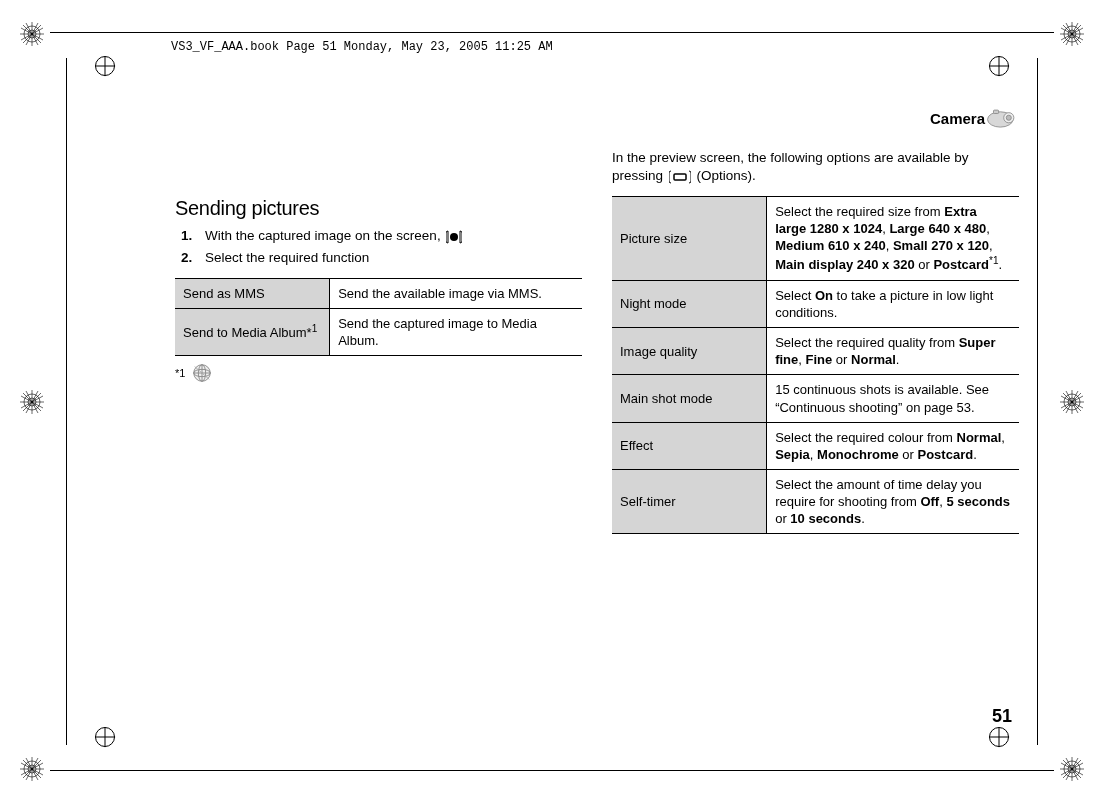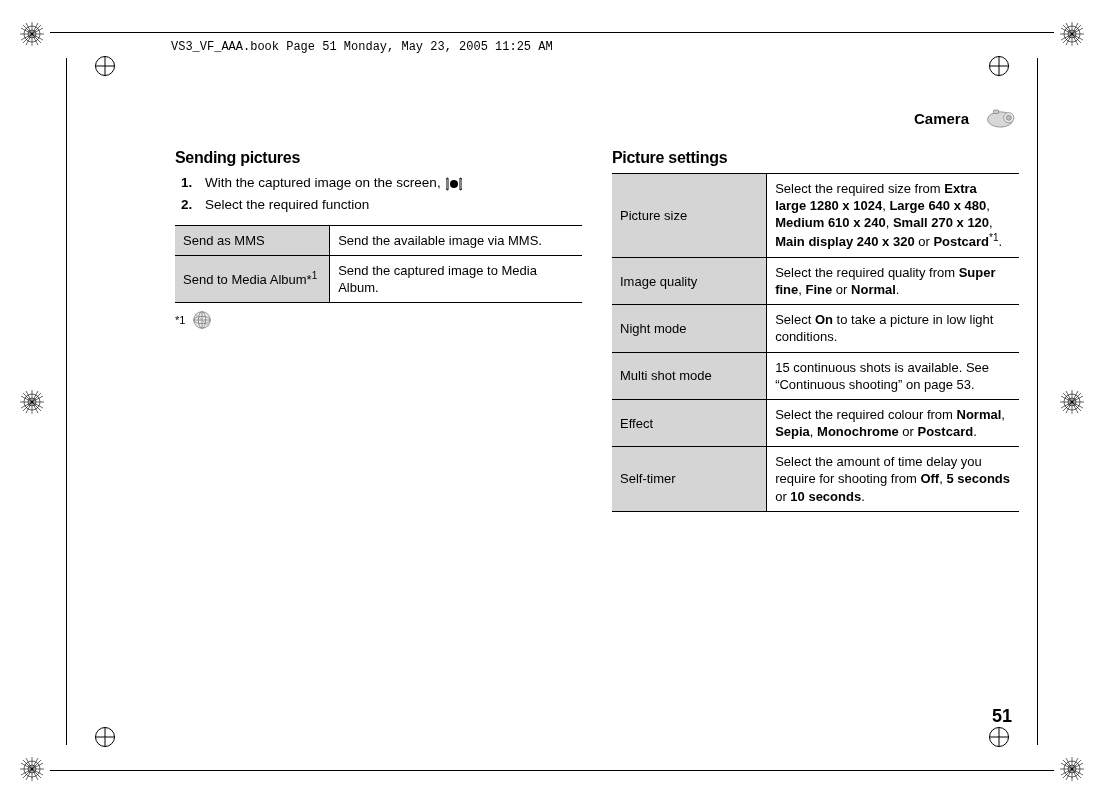--- a/index.html
+++ b/index.html
@@ -68,45 +68,46 @@
       position: absolute;
       top: 105px;
       left: 175px;
       right: 85px;
       bottom: 70px;
     }
     .page-header {
       display: flex;
       justify-content: flex-end;
       align-items: center;
-      gap: 16px;
+      gap: 0;
       margin-bottom: 18px;
     }
     .page-header .title {
       font-weight: bold;
       font-size: 15px;
     }
     .camera-icon {
       width: 34px;
       height: 26px;
       display: inline-block;
     }
     .columns {
       display: flex;
       gap: 30px;
     }
     .col {
       width: 50%;
     }
     h2 {
-      font-size: 16px;
-      font-weight: bold;
+      font-size: 20px;
+      font-weight: normal;
       margin-bottom: 6px;
       font-family: Arial, sans-serif;
       letter-spacing: -0.3px;
+      margin-top: 48px;
     }
     .intro {
       font-size: 13.5px;
       line-height: 1.35;
       margin-bottom: 10px;
       font-family: Arial, sans-serif;
     }
     .steps {
       list-style: none;
       margin-left: 6px;
@@ -346,38 +347,44 @@
             <line x1="3" y1="12" x2="21" y2="12"></line>
             <line x1="12" y1="3" x2="12" y2="21"></line>
             <path d="M4 5 L20 19" stroke="#aaa"></path>
           </g>
             </svg>
         </span>
       </div>
     </div>
 
     <div class="col">
-      <h2>Picture settings</h2>
+      <p class="intro">
+        <span>In the preview screen, the following options are available by pressing </span><span class="btn-icon bracket-icon"><svg width="22" height="14" viewBox="0 0 22 14">
+              <path d="M2 1 Q0 1 0 3 L0 11 Q0 13 2 13" stroke="#000" fill="none"></path>
+              <path d="M20 1 Q22 1 22 3 L22 11 Q22 13 20 13" stroke="#000" fill="none"></path>
+              <rect x="5" y="4" width="12" height="6" rx="1" fill="none" stroke="#000" stroke-width="1.5"></rect>
+            </svg></span><span> (Options).</span>
+      </p>
 
       <table class="opt">
         <tbody id="right-table-body">
             <tr>
               <td>Picture size</td>
               <td class="desc-cell">Select the required size from <b>Extra large 1280 x 1024</b>, <b>Large 640 x 480</b>, <b>Medium 610 x 240</b>, <b>Small 270 x 120</b>, <b>Main display 240 x 320</b> or <b>Postcard</b><span class="sup">*1</span>.</td>
             </tr>
             <tr>
+              <td>Night mode</td>
+              <td class="desc-cell">Select <b>On</b> to take a picture in low light conditions.</td>
+            </tr>
+            <tr>
               <td>Image quality</td>
               <td class="desc-cell">Select the required quality from <b>Super fine</b>, <b>Fine</b> or <b>Normal</b>.</td>
             </tr>
             <tr>
-              <td>Night mode</td>
-              <td class="desc-cell">Select <b>On</b> to take a picture in low light conditions.</td>
-            </tr>
-            <tr>
-              <td>Multi shot mode</td>
+              <td>Main shot mode</td>
               <td class="desc-cell">15 continuous shots is available. See “Continuous shooting” on page 53.</td>
             </tr>
             <tr>
               <td>Effect</td>
               <td class="desc-cell">Select the required colour from <b>Normal</b>, <b>Sepia</b>, <b>Monochrome</b> or <b>Postcard</b>.</td>
             </tr>
             <tr>
               <td>Self-timer</td>
               <td class="desc-cell">Select the amount of time delay you require for shooting from <b>Off</b>, <b>5 seconds</b> or <b>10 seconds</b>.</td>
             </tr>

